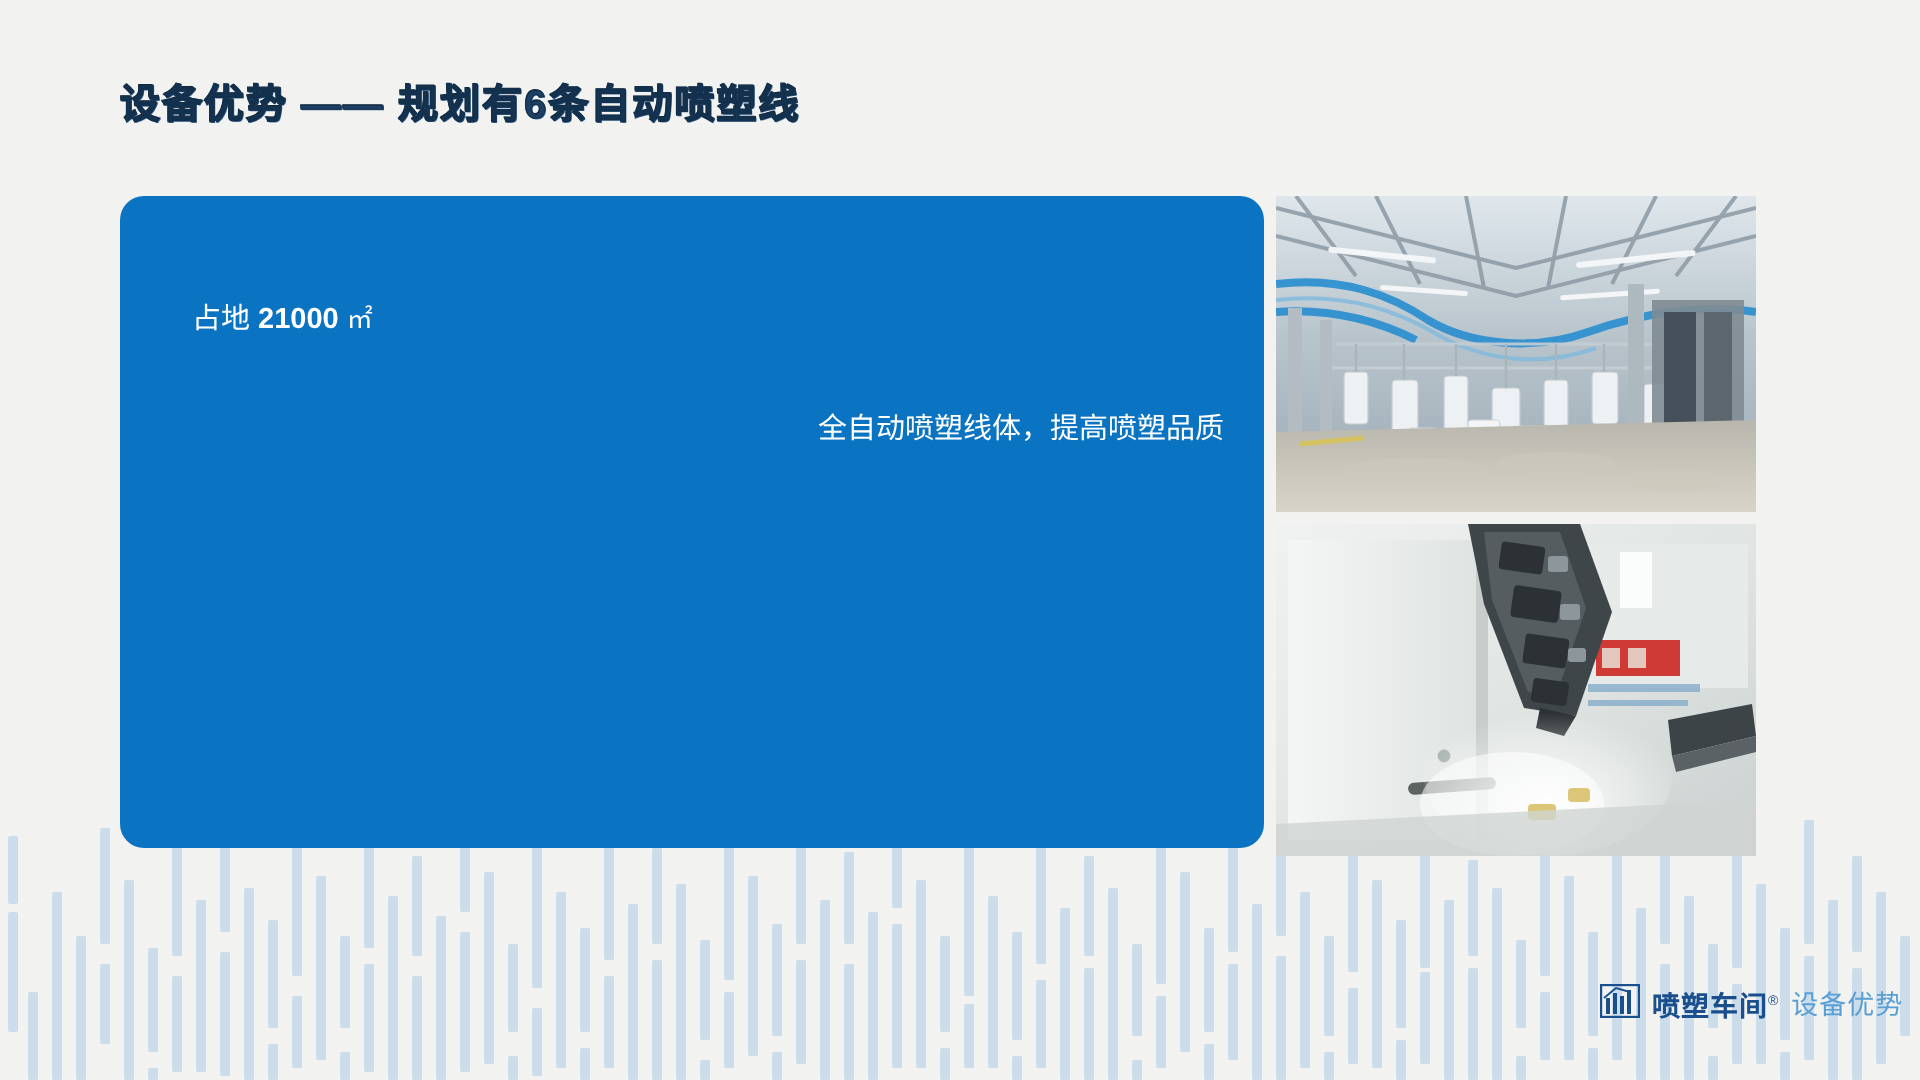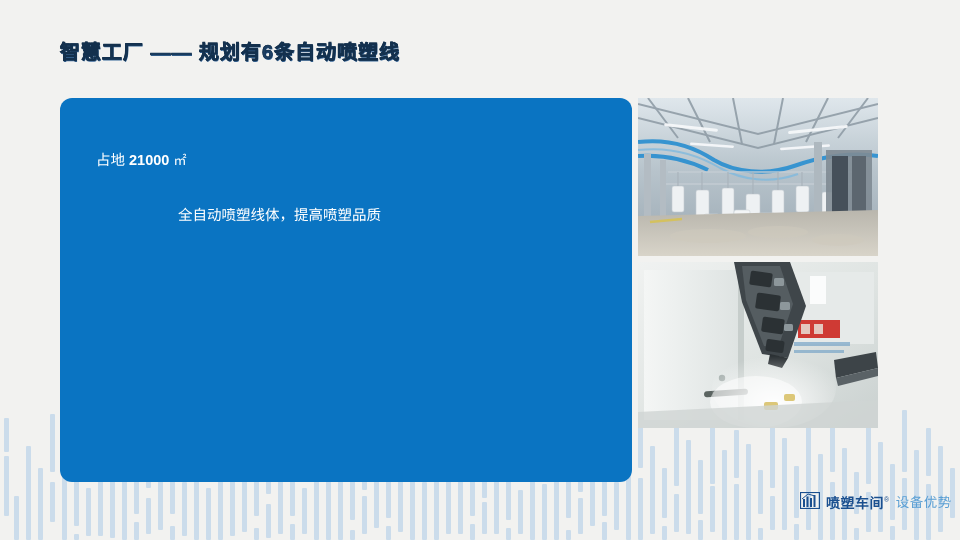--- a/index.html
+++ b/index.html
@@ -37,39 +37,39 @@
     -webkit-text-stroke:0.6px #13304d;
     text-shadow:0.5px 0.5px 0 #3d6b9c, -0.4px -0.4px 0 #0d2236;
     white-space:nowrap;
     z-index:3;
   }
 
   
   #info-panel {
     position:absolute;
     left:60px; top:98px;
-    width:572px; height:384px;
+    width:572px; height:326px;
     background:#0a74c2;
     border-radius:12px;
     z-index:2;
   }
   #info-list {
     position:absolute;
     left:36px; top:52px;
     right:20px;
     list-style:none;
   }
   #info-list li {
     color:#ffffff;
     font-size:14.5px;
     line-height:1.5;
     margin-bottom:33px;
     white-space:nowrap;
   }
-  #info-list li:last-child { margin-bottom:0; }
+  #info-list li:last-child { margin-bottom:0;text-align:right; }
   #info-list li b { font-weight:bold; }
   #info-list li.indented { padding-left:82px; }
   .sup-unit { font-size:13px; }
 
   
   .photo {
     position:absolute;
     z-index:2;
     overflow:hidden;
     background:#b9c3c9;
@@ -241,21 +241,21 @@
     <i class="bar" style="left: 890px; top: 116px; height: 14px; background: rgb(203, 220, 235);"></i>
     <i class="bar" style="left: 902px; top: 0px; height: 62px; background: rgb(203, 220, 235);"></i>
     <i class="bar" style="left: 902px; top: 68px; height: 52px; background: rgb(203, 220, 235);"></i>
     <i class="bar" style="left: 914px; top: 40px; height: 90px; background: rgb(203, 220, 235);"></i>
     <i class="bar" style="left: 926px; top: 18px; height: 48px; background: rgb(203, 220, 235);"></i>
     <i class="bar" style="left: 926px; top: 74px; height: 56px; background: rgb(203, 220, 235);"></i>
     <i class="bar" style="left: 938px; top: 36px; height: 86px; background: rgb(203, 220, 235);"></i>
     <i class="bar" style="left: 950px; top: 58px; height: 50px; background: rgb(203, 220, 235);"></i>
   </div>
 
-<div id="slide-title">智慧工厂 —— 规划有6条自动喷塑线</div>
+<div id="slide-title">设备优势 —— 规划有6条自动喷塑线</div>
 
 <section id="info-panel">
   <ul id="info-list">
       <li><span>占地 </span><b>21000 </b><span class="sup-unit">㎡</span></li>
       <li class="indented"><span>全自动喷塑线体，提高喷塑品质</span></li>
     </ul>
 </section>
 
 <figure class="photo" id="photo-workshop">
   <svg viewBox="0 0 240 158" preserveAspectRatio="none" aria-hidden="true">

